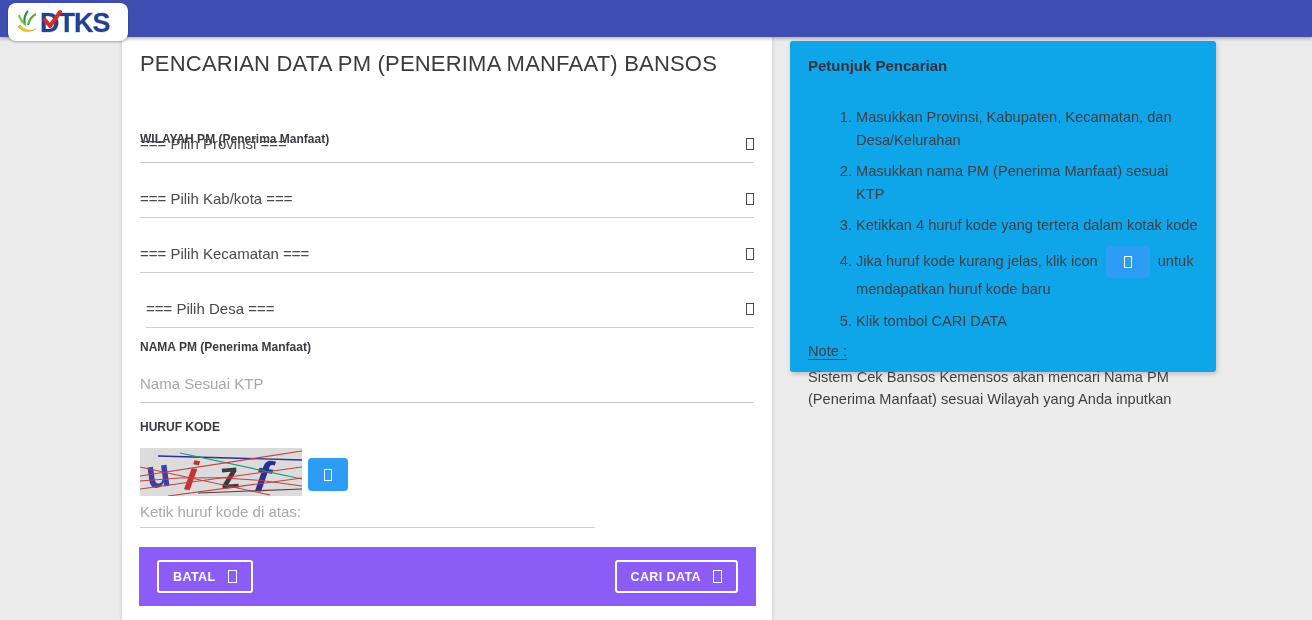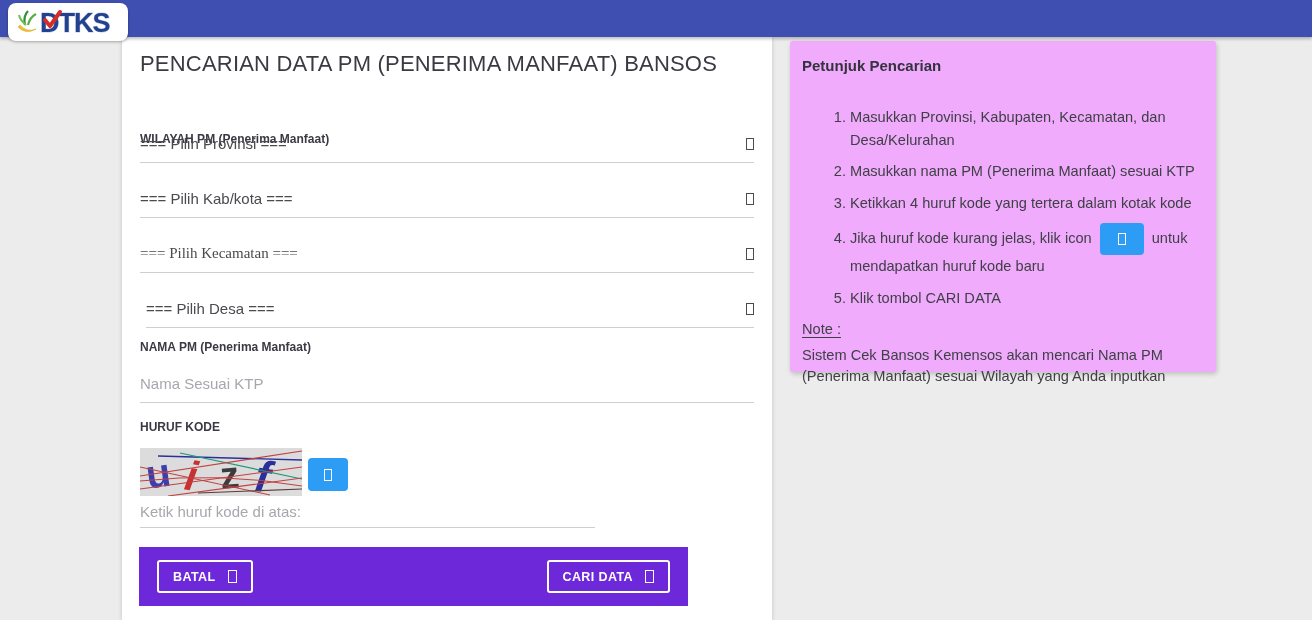--- a/index.html
+++ b/index.html
@@ -10,22 +10,22 @@
   .navbar { position:absolute; left:0; top:0; width:1312px; height:37px;
     background:#3e4fb1; box-shadow:0 2px 3px rgba(0,0,0,.25); z-index:10; }
   .logo-pill { position:absolute; left:8px; top:3px; width:120px; height:38px;
     background:#ffffff; border-radius:8px; box-shadow:0 1px 3px rgba(0,0,0,.3);
     display:flex; align-items:center; justify-content:center; }
 
   
   .main-card { position:absolute; left:122px; top:37px; width:650px; height:583px;
     background:#ffffff; box-shadow:0 1px 4px rgba(0,0,0,.18); }
   .side-card { position:absolute; left:790px; top:41px; width:426px; height:331px;
-    background:#f0abfc; border-radius:3px; box-shadow:1px 2px 5px rgba(0,0,0,.2);
-    padding:16px 12px; }
+    background:#0ea5e9; border-radius:3px; box-shadow:1px 2px 5px rgba(0,0,0,.2);
+    padding:16px 18px; }
 
   
   .main-card .inner { position:relative; width:100%; height:100%; }
   .page-title { position:absolute; left:18px; top:14px; font-size:22px;
     color:#3a3a42; letter-spacing:.2px; }
   .sec-label { position:absolute; left:18px; font-size:12px; font-weight:700;
     color:#3a3a45; }
   .sel-row { position:absolute; left:18px; right:18px; height:38px;
     border-bottom:1px solid #cfcfcf; display:flex; align-items:center;
     justify-content:space-between; font-size:15px; color:#4a4a4f; cursor:pointer; }
@@ -37,22 +37,22 @@
     font-family:"Liberation Sans", sans-serif; background:transparent;
     height:38px; }
   .line-input::placeholder { color:#a7a7ae; opacity:1; }
 
   .captcha-img { position:absolute; left:18px; top:411px; width:162px; height:48px;
     background:#dcdcdc; }
   .refresh-btn { position:absolute; left:186px; top:421px; width:40px; height:33px;
     background:#2d9cf4; border:none; border-radius:4px; color:#ffffff;
     display:flex; align-items:center; justify-content:center; cursor:pointer; }
 
-  .footer-bar { position:absolute; left:17px; top:510px; width:549px; height:59px;
-    background:#6d28d9; display:flex; align-items:center;
+  .footer-bar { position:absolute; left:17px; top:510px; width:617px; height:59px;
+    background:#8b5cf6; display:flex; align-items:center;
     justify-content:space-between; padding:0 18px; }
   .bar-btn { height:33px; background:transparent; border:2px solid #ffffff;
     border-radius:3px; color:#ffffff; font-size:12.5px; font-weight:700;
     letter-spacing:.4px; display:flex; align-items:center; gap:12px;
     padding:0 14px; cursor:pointer;
     font-family:"Liberation Sans", sans-serif; }
 
   
   .side-title { font-size:15px; font-weight:700; color:#33333d; }
   .steps { margin:32px 0 0 0; padding-left:48px; font-size:14.6px; color:#3f3f46;
@@ -91,21 +91,21 @@
     <div class="sec-label" style="top:95px;">WILAYAH PM (Penerima Manfaat)</div>
 
     <div class="sel-row" style="top:143px;">
       <span>=== Pilih Kab/kota ===</span>
       <span class="tofu small"></span>
     </div>
     <div class="sel-row" style="top:88px;">
       <span>=== Pilih Provinsi ===</span>
       <span class="tofu small"></span>
     </div>
-    <div class="sel-row" style="top:198px;font-family:Liberation Serif, serif;">
+    <div class="sel-row" style="top:198px;">
       <span>=== Pilih Kecamatan ===</span>
       <span class="tofu small"></span>
     </div>
     <div class="sel-row" style="top:253px;margin-left:6px;">
       <span>=== Pilih Desa ===</span>
       <span class="tofu small"></span>
     </div>
 
     <div class="sec-label" style="top:303px;">NAMA PM (Penerima Manfaat)</div>
     <input class="line-input" style="top: 328px; width: 614px;" type="text" placeholder="Nama Sesuai KTP">

